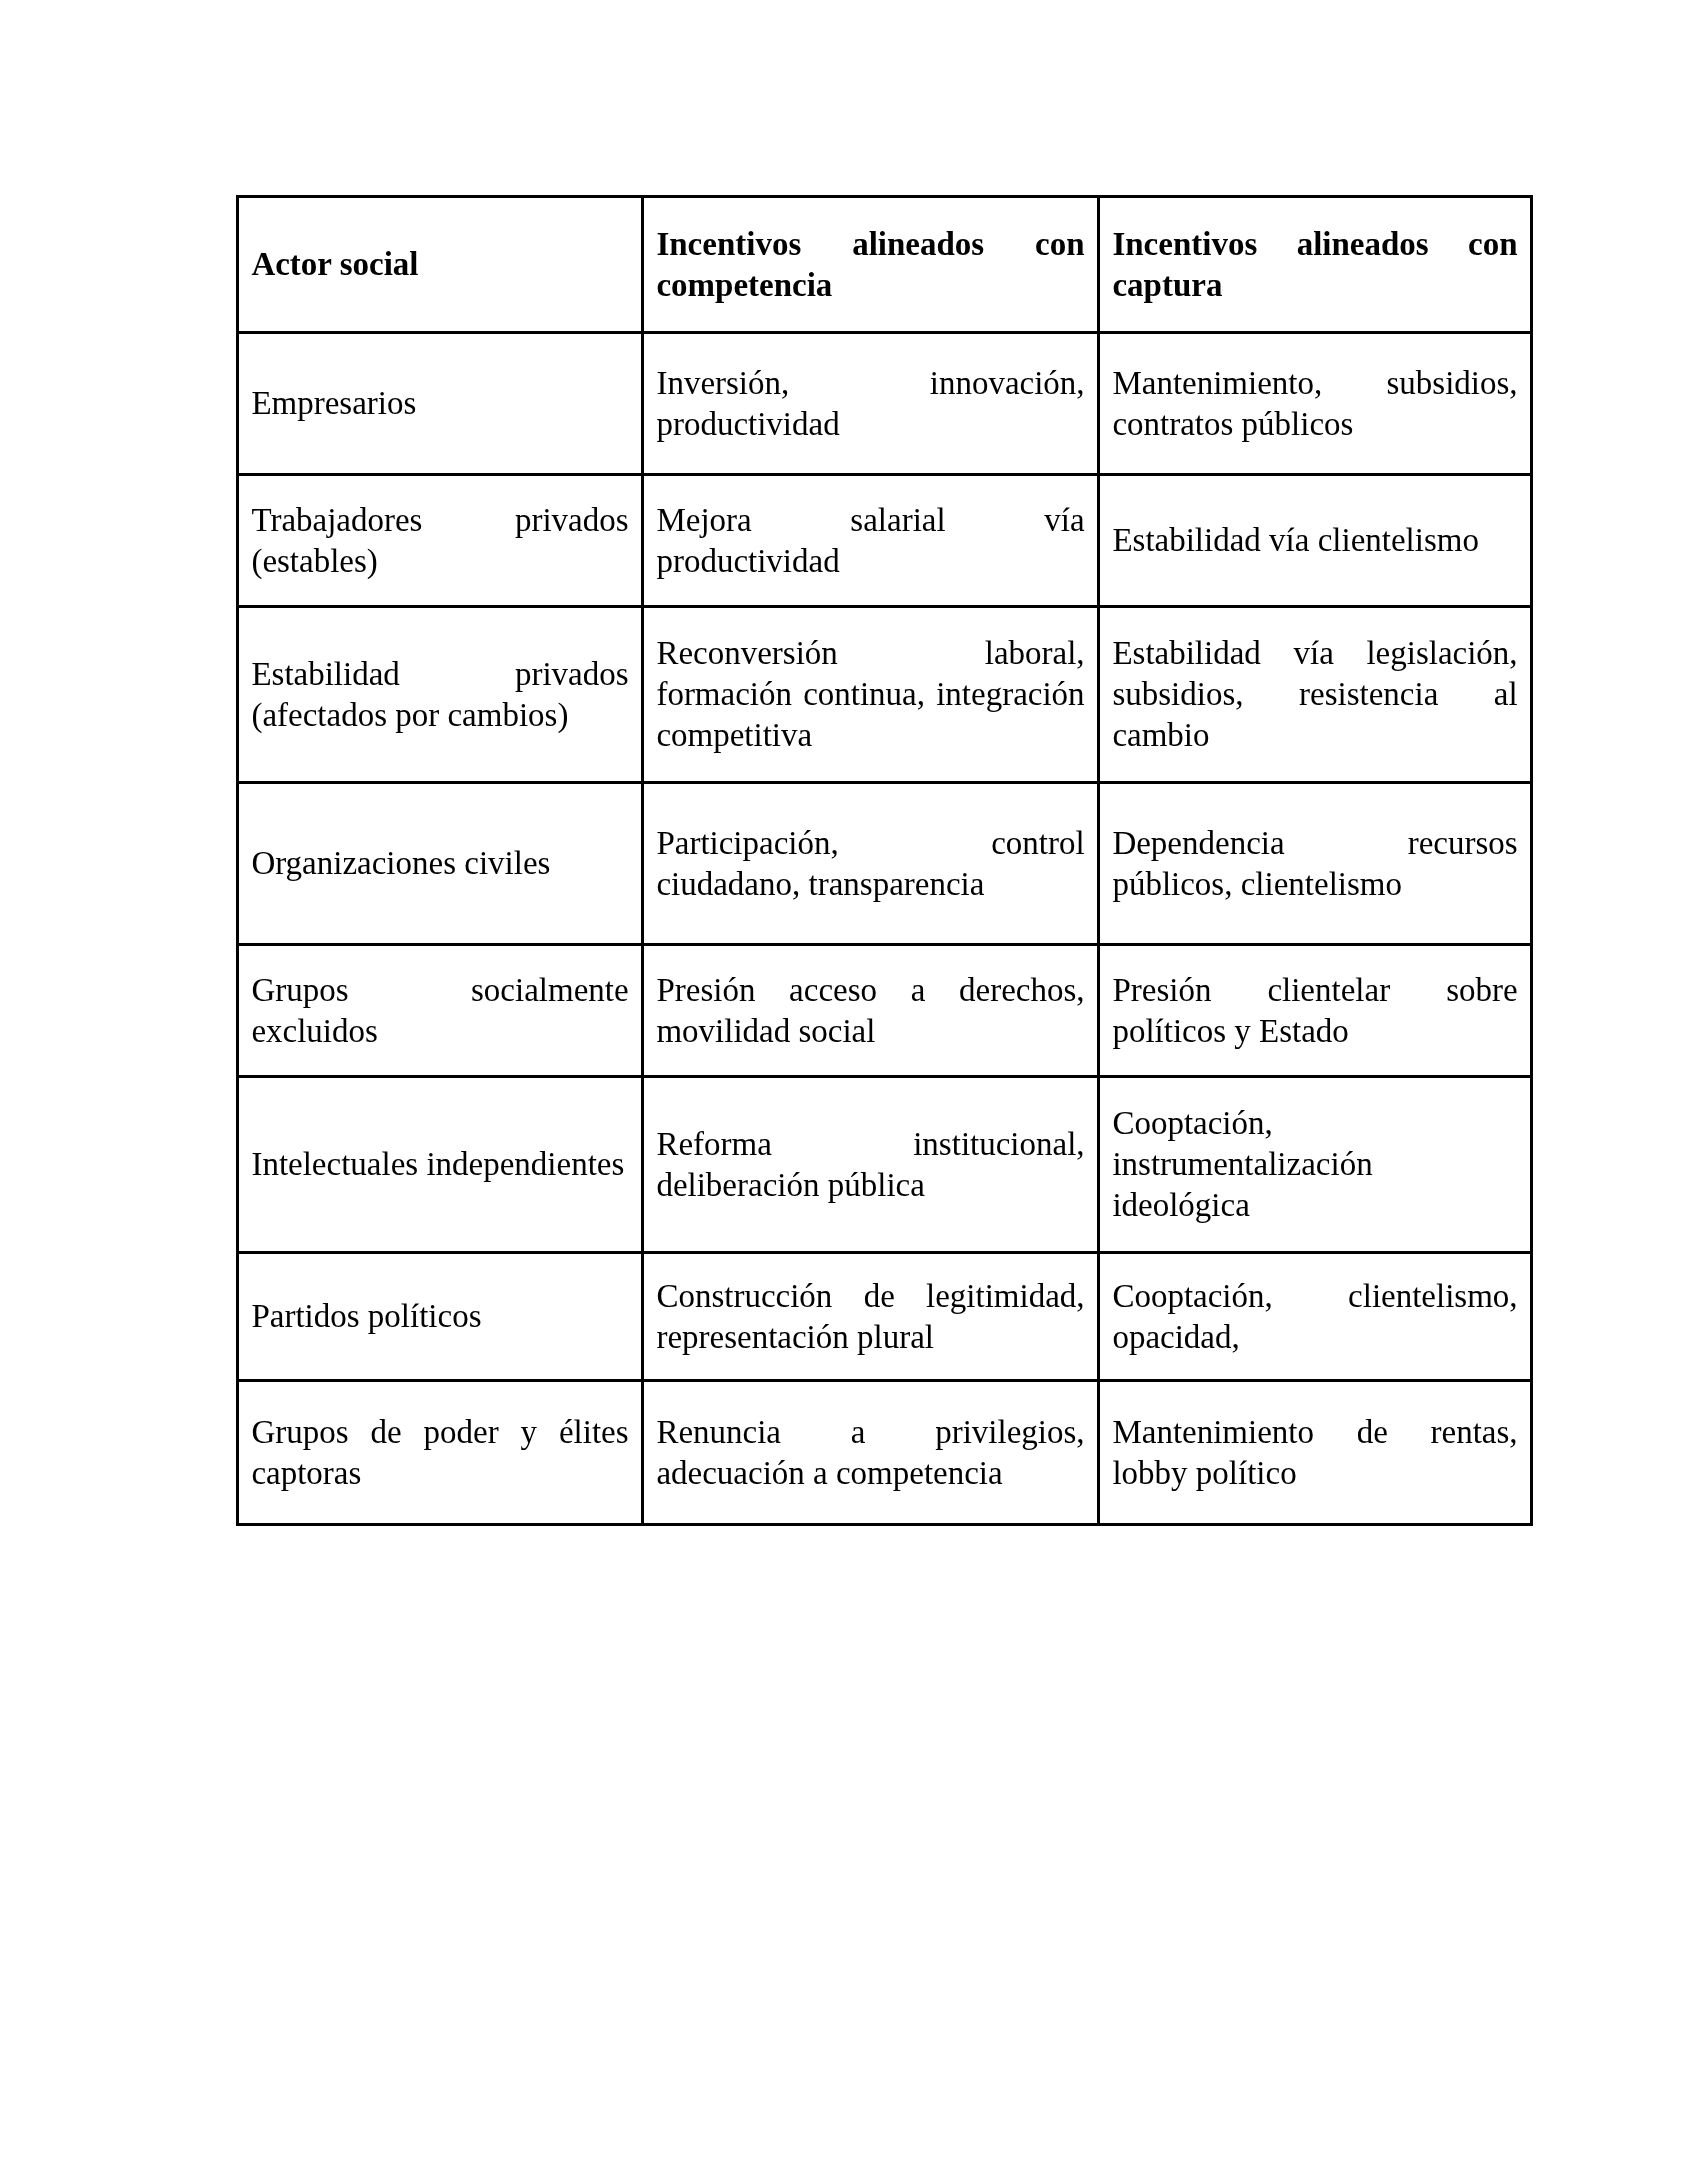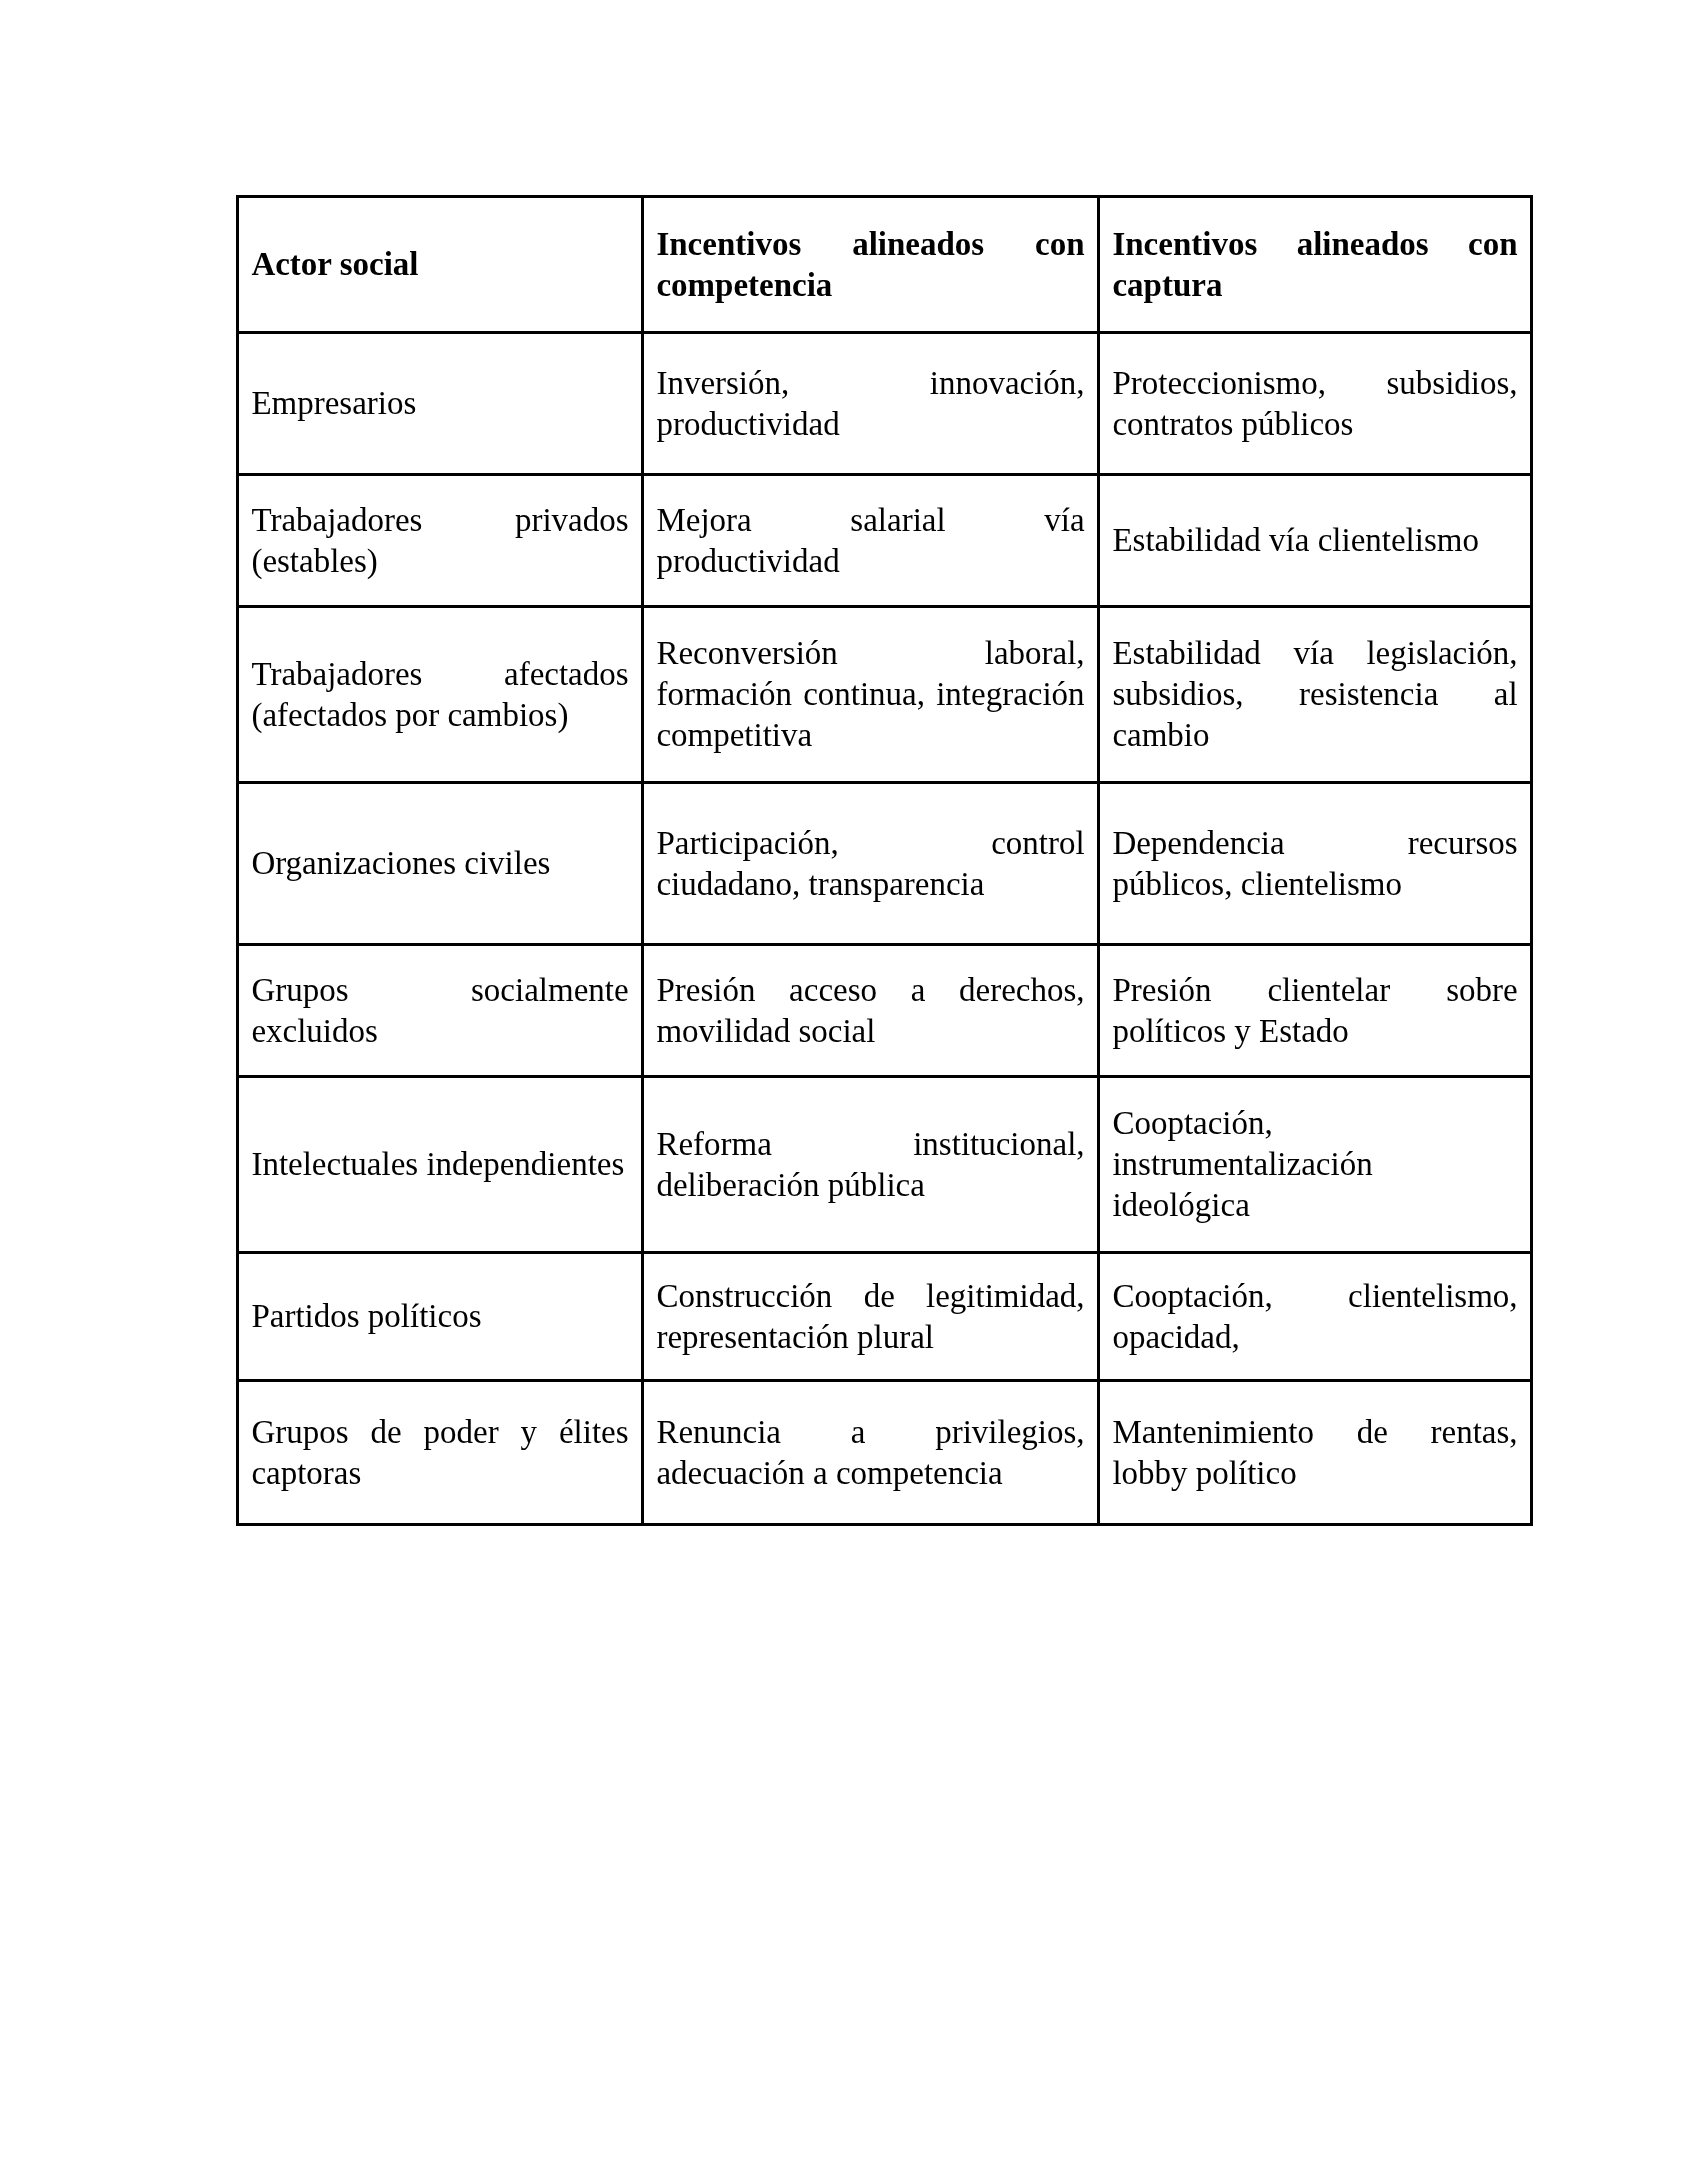--- a/index.html
+++ b/index.html
@@ -63,29 +63,29 @@
     <tr class="h-hdr">
       <th>Actor social</th>
       <th>Incentivos alineados con competencia</th>
       <th>Incentivos alineados con captura</th>
     </tr>
   </thead>
   <tbody>
     <tr class="h-r0">
       <td>Empresarios</td>
       <td class="ital">Inversión, innovación, productividad</td>
-      <td class="ital">Proteccionismo, subsidios, contratos públicos</td>
+      <td class="ital">Mantenimiento, subsidios, contratos públicos</td>
     </tr>
     <tr class="h-r1">
       <td>Trabajadores privados (estables)</td>
       <td class="ital">Mejora salarial vía productividad</td>
       <td class="ital">Estabilidad vía clientelismo</td>
     </tr>
     <tr class="h-r2">
-      <td>Trabajadores afectados (afectados por cambios)</td>
+      <td>Estabilidad privados (afectados por cambios)</td>
       <td class="ital">Reconversión laboral, formación continua, integración competitiva</td>
       <td class="ital">Estabilidad vía legislación, subsidios, resistencia al cambio</td>
     </tr>
     <tr class="h-r4">
       <td>Organizaciones civiles</td>
       <td class="ital">Participación, control ciudadano, transparencia</td>
       <td class="ital">Dependencia recursos públicos, clientelismo</td>
     </tr>
     <tr class="h-r5">
       <td>Grupos socialmente excluidos</td>

